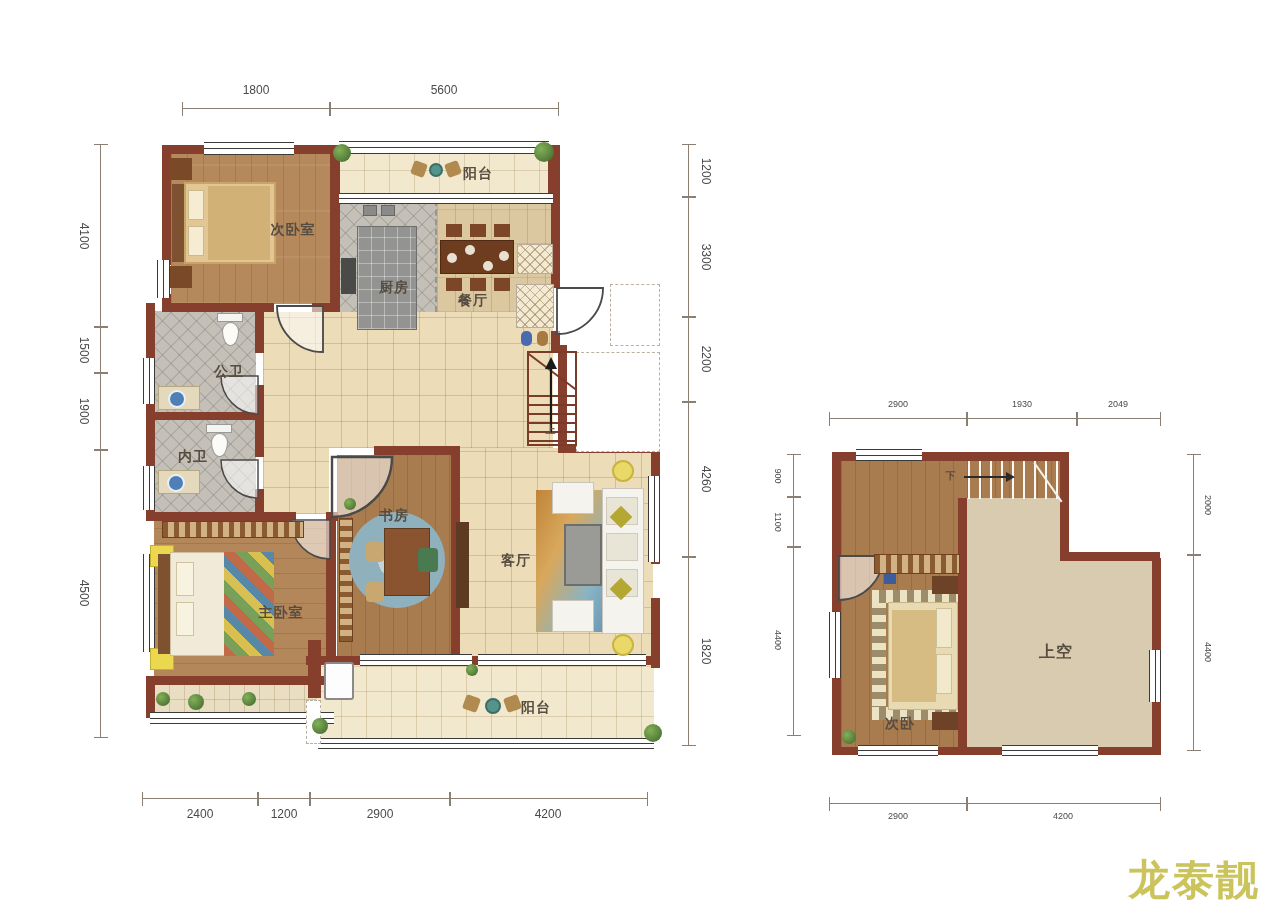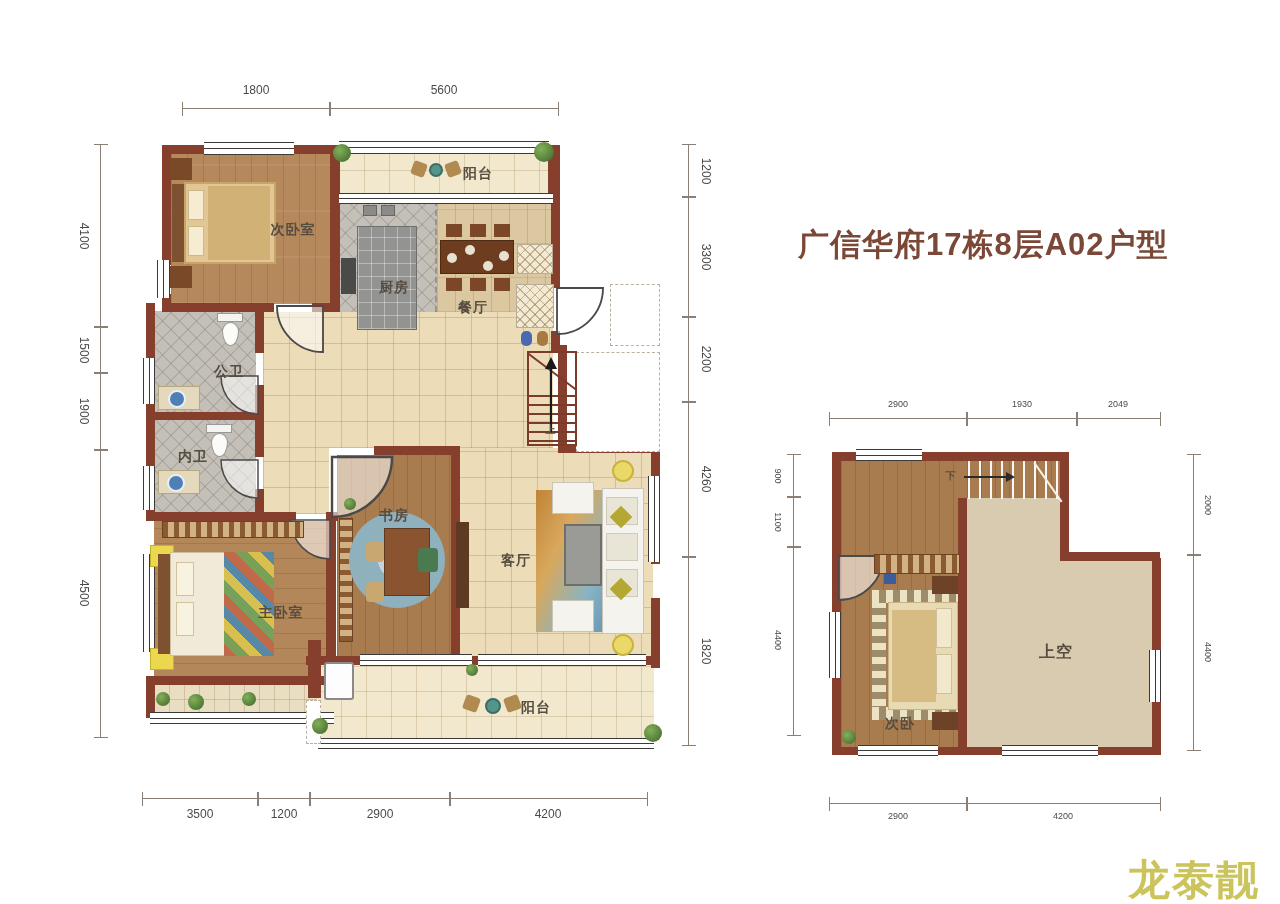--- a/index.html
+++ b/index.html
@@ -71,21 +71,20 @@
   .treads-v{position:absolute;background:repeating-linear-gradient(90deg,rgba(255,255,255,.95) 0 2px,transparent 2px 11px)}
   .diag{position:absolute;height:2px;transform-origin:0 0}
   #title{position:absolute;font-weight:bold;font-size:31px;color:#7b4837;letter-spacing:1px}
   #watermark{position:absolute;font-weight:bold;font-size:42px;color:#cbc45c;letter-spacing:2px}
 </style>
 </head>
 <body>
 
 <div id="canvas">
 
-  <div id="title" style="left:798px;top:224px">广信华府17栋8层A02户型</div>
   <div id="watermark" style="left:1128px;top:852px">龙泰靓房</div>
 
   <div class="abs" style="left:0;top:0;width:760px;height:904px">
 
     <div class="wood-v" style="left:171px;top:154px;width:160px;height:150px"></div>
     <div class="tile" style="left:339px;top:152px;width:210px;height:44px"></div>
     <div class="gtile" style="left:339px;top:200px;width:98px;height:112px"></div>
     <div class="wood-l" style="left:437px;top:200px;width:116px;height:112px"></div>
     <div class="parquet" style="left:263px;top:312px;width:290px;height:136px"></div>
     <div class="parquet" style="left:263px;top:448px;width:66px;height:66px"></div>
@@ -256,21 +255,21 @@
     <div class="plant" style="left:644px;top:724px;width:18px;height:18px"></div>
     <div class="plant" style="left:156px;top:692px;width:14px;height:14px"></div>
     <div class="plant" style="left:188px;top:694px;width:16px;height:16px"></div>
     <div class="plant" style="left:242px;top:692px;width:14px;height:14px"></div>
     <div class="plant" style="left:466px;top:664px;width:12px;height:12px"></div>
     <div class="plant" style="left:344px;top:498px;width:12px;height:12px"></div>
 
     <div class="rl" style="left:293px;top:230px">次卧室</div>
     <div class="rl" style="left:478px;top:174px">阳台</div>
     <div class="rl" style="left:394px;top:288px">厨房</div>
-    <div class="rl" style="left:473px;top:308px">餐厅</div>
+    <div class="rl" style="left:473px;top:301px">餐厅</div>
     <div class="rl" style="left:229px;top:372px">公卫</div>
     <div class="rl" style="left:193px;top:457px">内卫</div>
     <div class="rl" style="left:394px;top:516px">书房</div>
     <div class="rl" style="left:516px;top:561px">客厅</div>
     <div class="rl" style="left:281px;top:613px">主卧室</div>
     <div class="rl" style="left:536px;top:708px">阳台</div>
 
     <div class="dh" style="left:183px;top:108px;width:147px"></div>
     <div class="dh" style="left:330px;top:108px;width:228px"></div>
     <div class="dlbl" style="left:256px;top:90px">1800</div>
@@ -293,21 +292,21 @@
     <div class="dlbl rot" style="left:706px;top:171px">1200</div>
     <div class="dlbl rot" style="left:706px;top:257px">3300</div>
     <div class="dlbl rot" style="left:706px;top:359px">2200</div>
     <div class="dlbl rot" style="left:706px;top:479px">4260</div>
     <div class="dlbl rot" style="left:706px;top:651px">1820</div>
 
     <div class="dh" style="left:143px;top:798px;width:115px"></div>
     <div class="dh" style="left:258px;top:798px;width:52px"></div>
     <div class="dh" style="left:310px;top:798px;width:140px"></div>
     <div class="dh" style="left:450px;top:798px;width:197px"></div>
-    <div class="dlbl" style="left:200px;top:814px">3500</div>
+    <div class="dlbl" style="left:200px;top:814px">2400</div>
     <div class="dlbl" style="left:284px;top:814px">1200</div>
     <div class="dlbl" style="left:380px;top:814px">2900</div>
     <div class="dlbl" style="left:548px;top:814px">4200</div>
   </div>
 
   <div class="abs" style="left:760px;top:0;width:520px;height:904px;margin-left:-760px">
 
     <div class="wood-d" style="left:841px;top:461px;width:126px;height:286px"></div>
     <div class="wood-d" style="left:967px;top:461px;width:101px;height:46px"></div>
     <div class="beige" style="left:967px;top:498px;width:101px;height:249px"></div>

